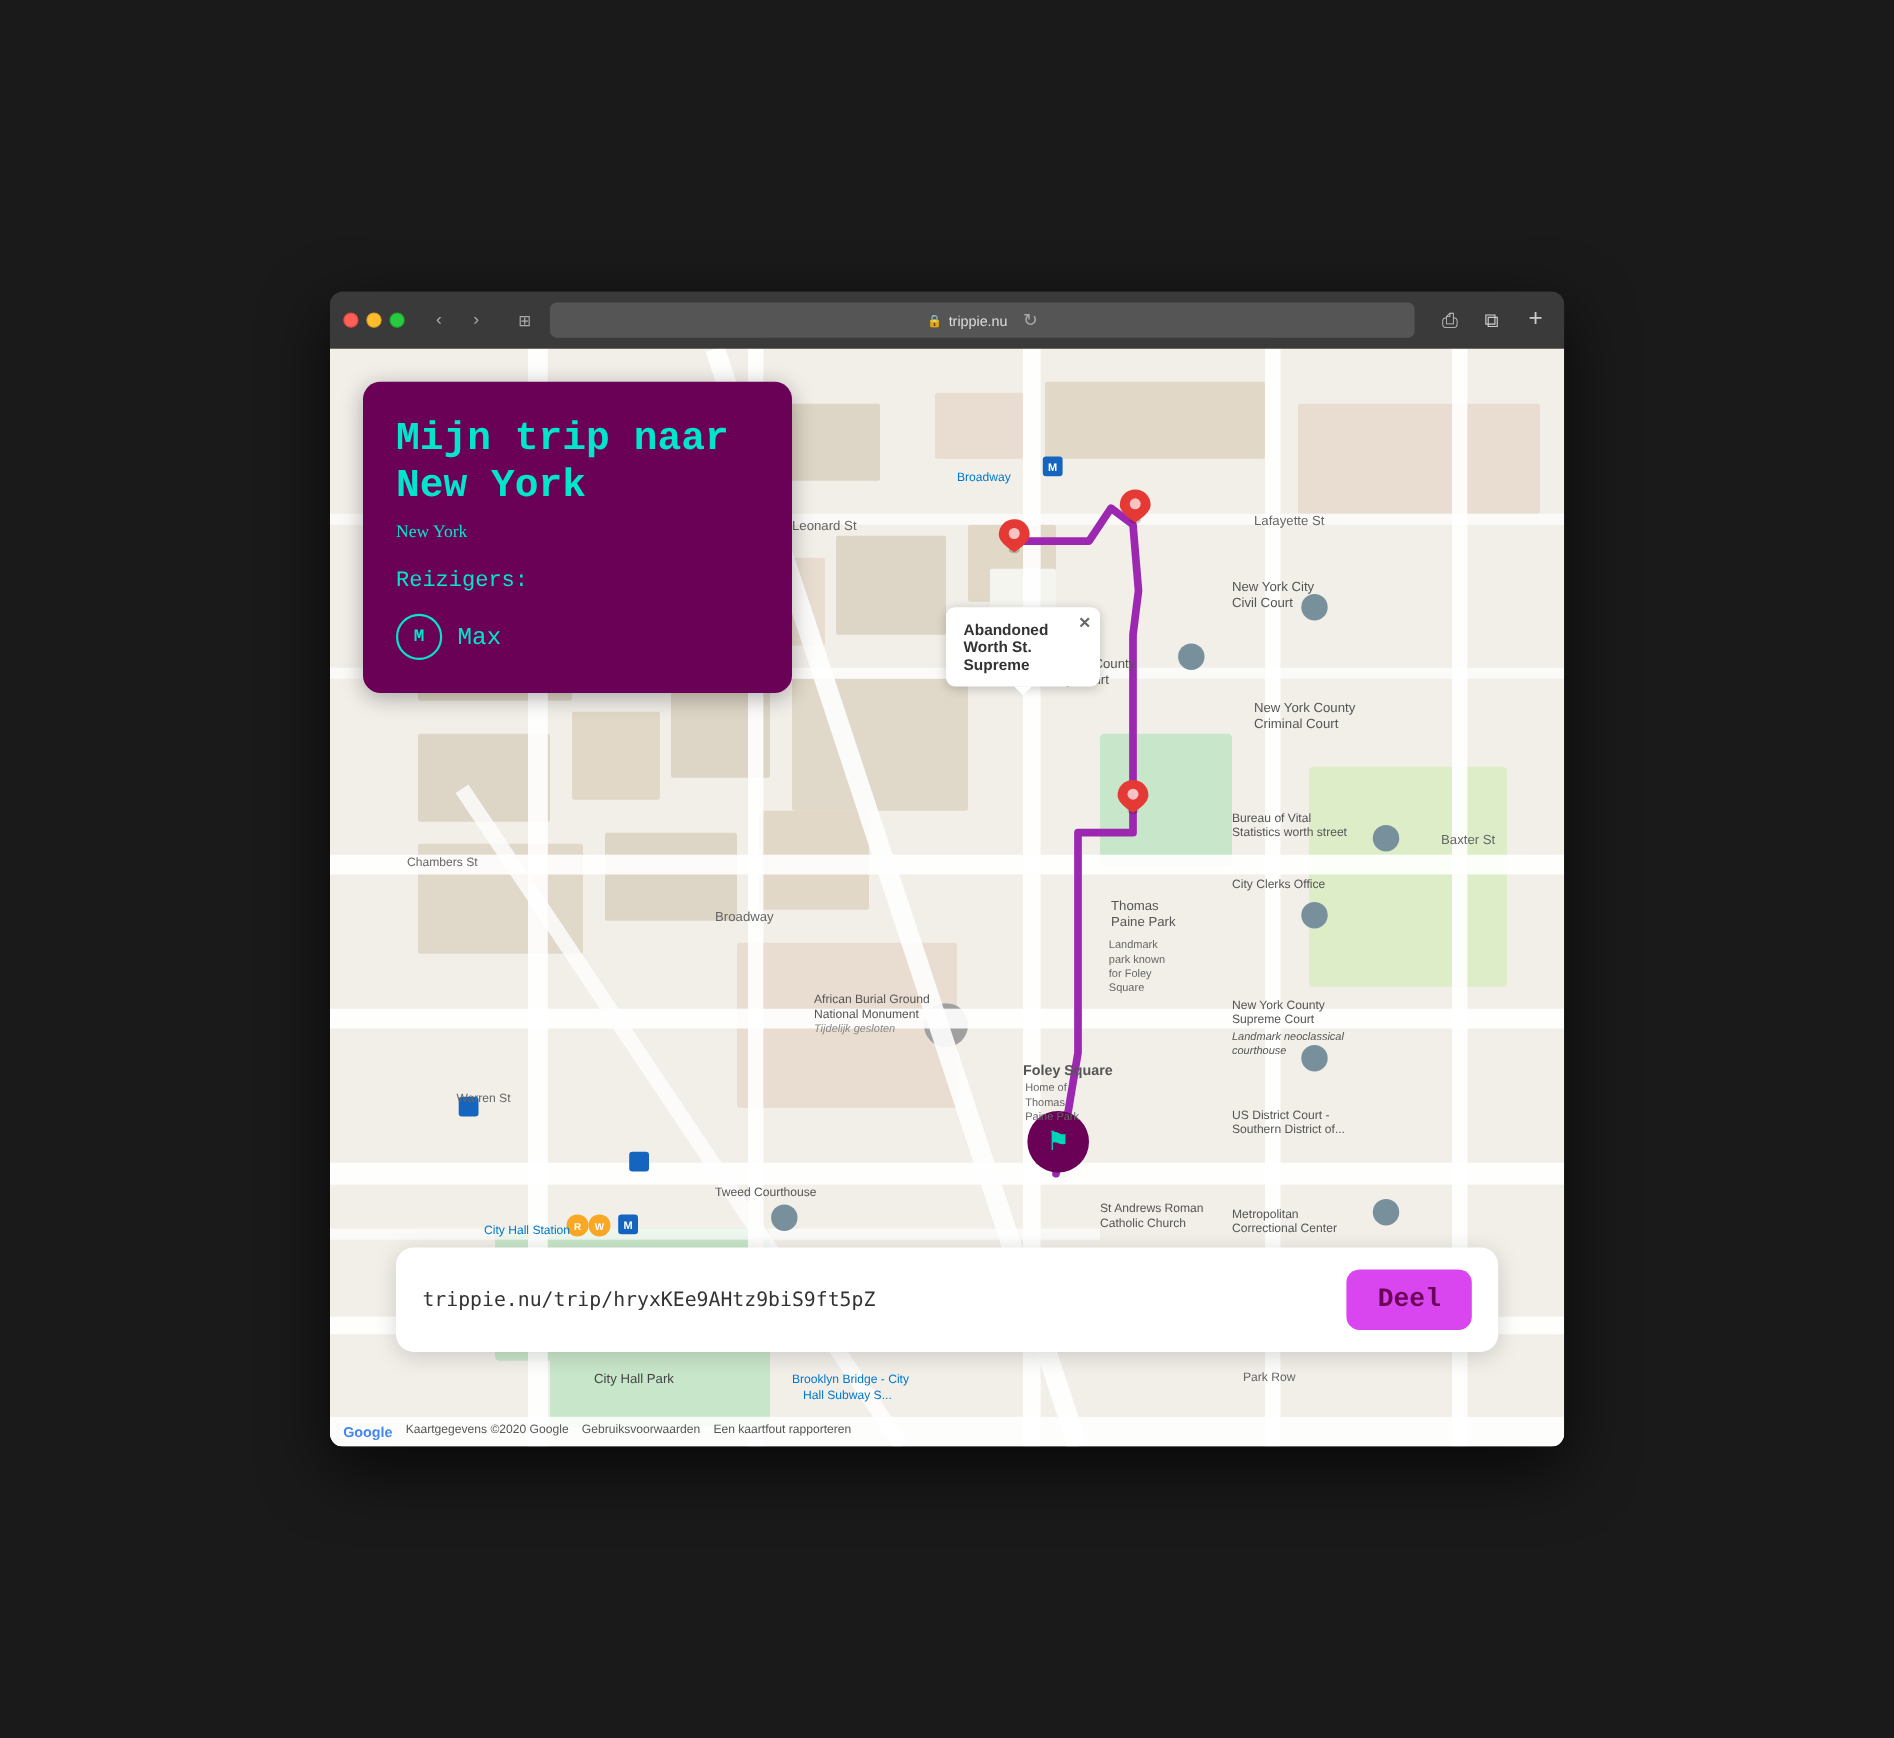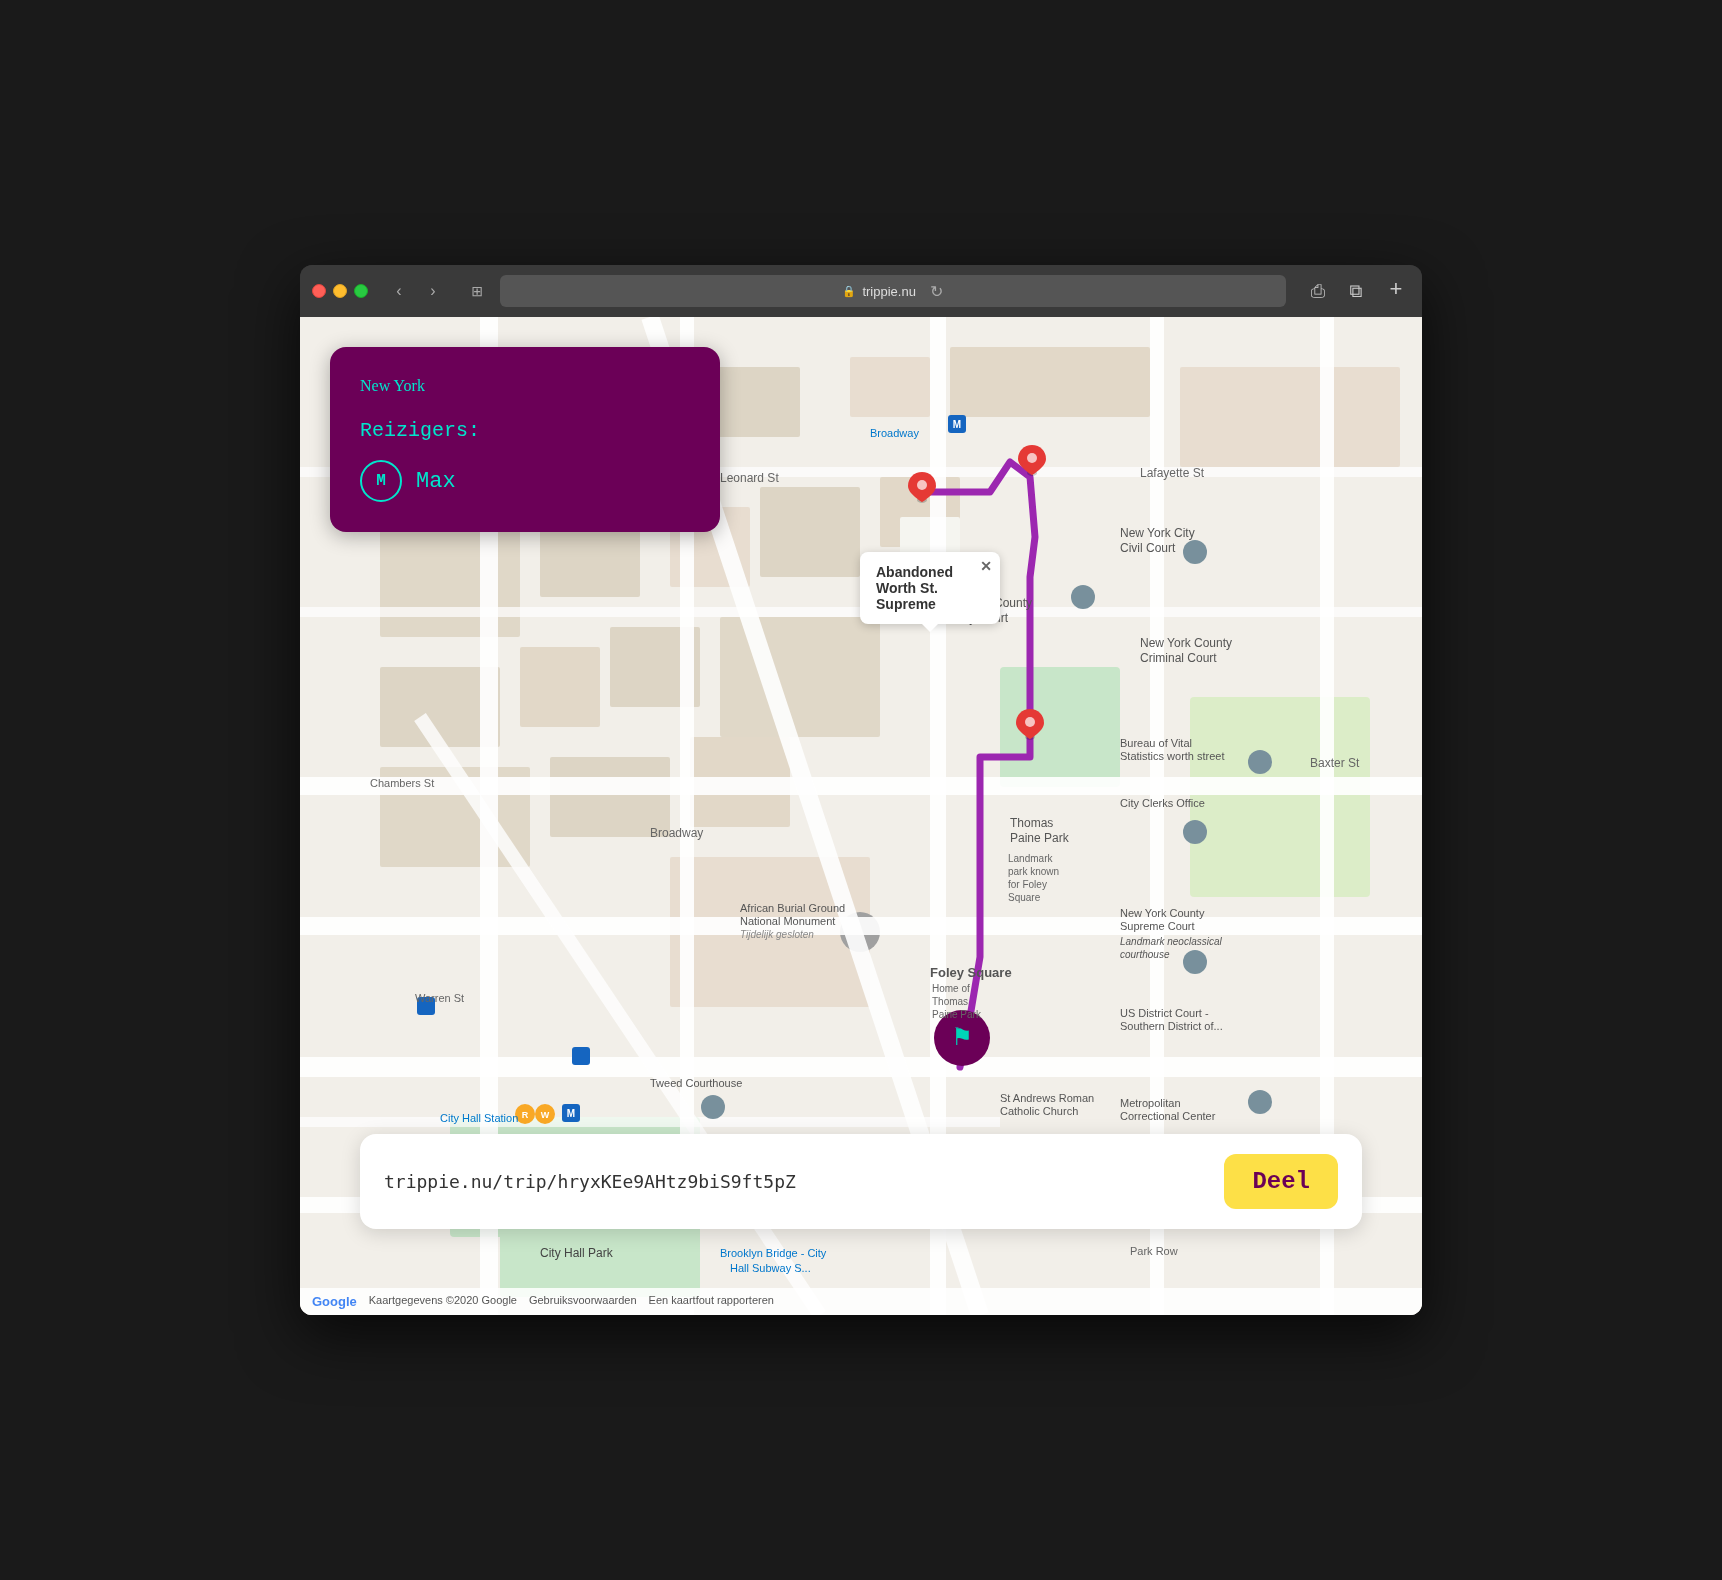--- a/index.html
+++ b/index.html
@@ -272,21 +272,21 @@
     }
 
     .share-url {
       flex: 1;
       font-size: 18px;
       color: #333;
       font-family: monospace;
     }
 
     .share-btn {
-      background: #fde047;
+      background: #d946ef;
       color: #6b0057;
       border: none;
       border-radius: 12px;
       padding: 14px 28px;
       font-size: 24px;
       font-weight: 700;
       font-family: 'Courier New', monospace;
       cursor: pointer;
       white-space: nowrap;
     }
@@ -515,20 +515,21 @@
       <text x="570" y="120" fill="#0077cc" font-size="11" font-weight="500">Broadway</text>
 
       <rect x="200" y="900" width="200" height="80" fill="#c8e6c9" rx="4"></rect>
       <text x="240" y="940" fill="#444" font-size="12" font-weight="500">City Hall Park</text>
 
       <text x="420" y="940" fill="#0077cc" font-size="11" font-weight="500">Brooklyn Bridge - City</text>
       <text x="430" y="955" fill="#0077cc" font-size="11" font-weight="500">Hall Subway S...</text>
     </svg>
 
     <div class="trip-panel">
+      <div class="trip-title">Mijn trip naar New York</div>
       <div class="trip-location">New York</div>
       <div class="trip-travelers-label">Reizigers:</div>
       <div class="traveler-item">
         <div class="traveler-avatar">M</div>
         <div class="traveler-name">Max</div>
       </div>
     </div>
 
     <div class="location-popup" style="top:235px; left:560px;">
       <span class="popup-close">✕</span>

